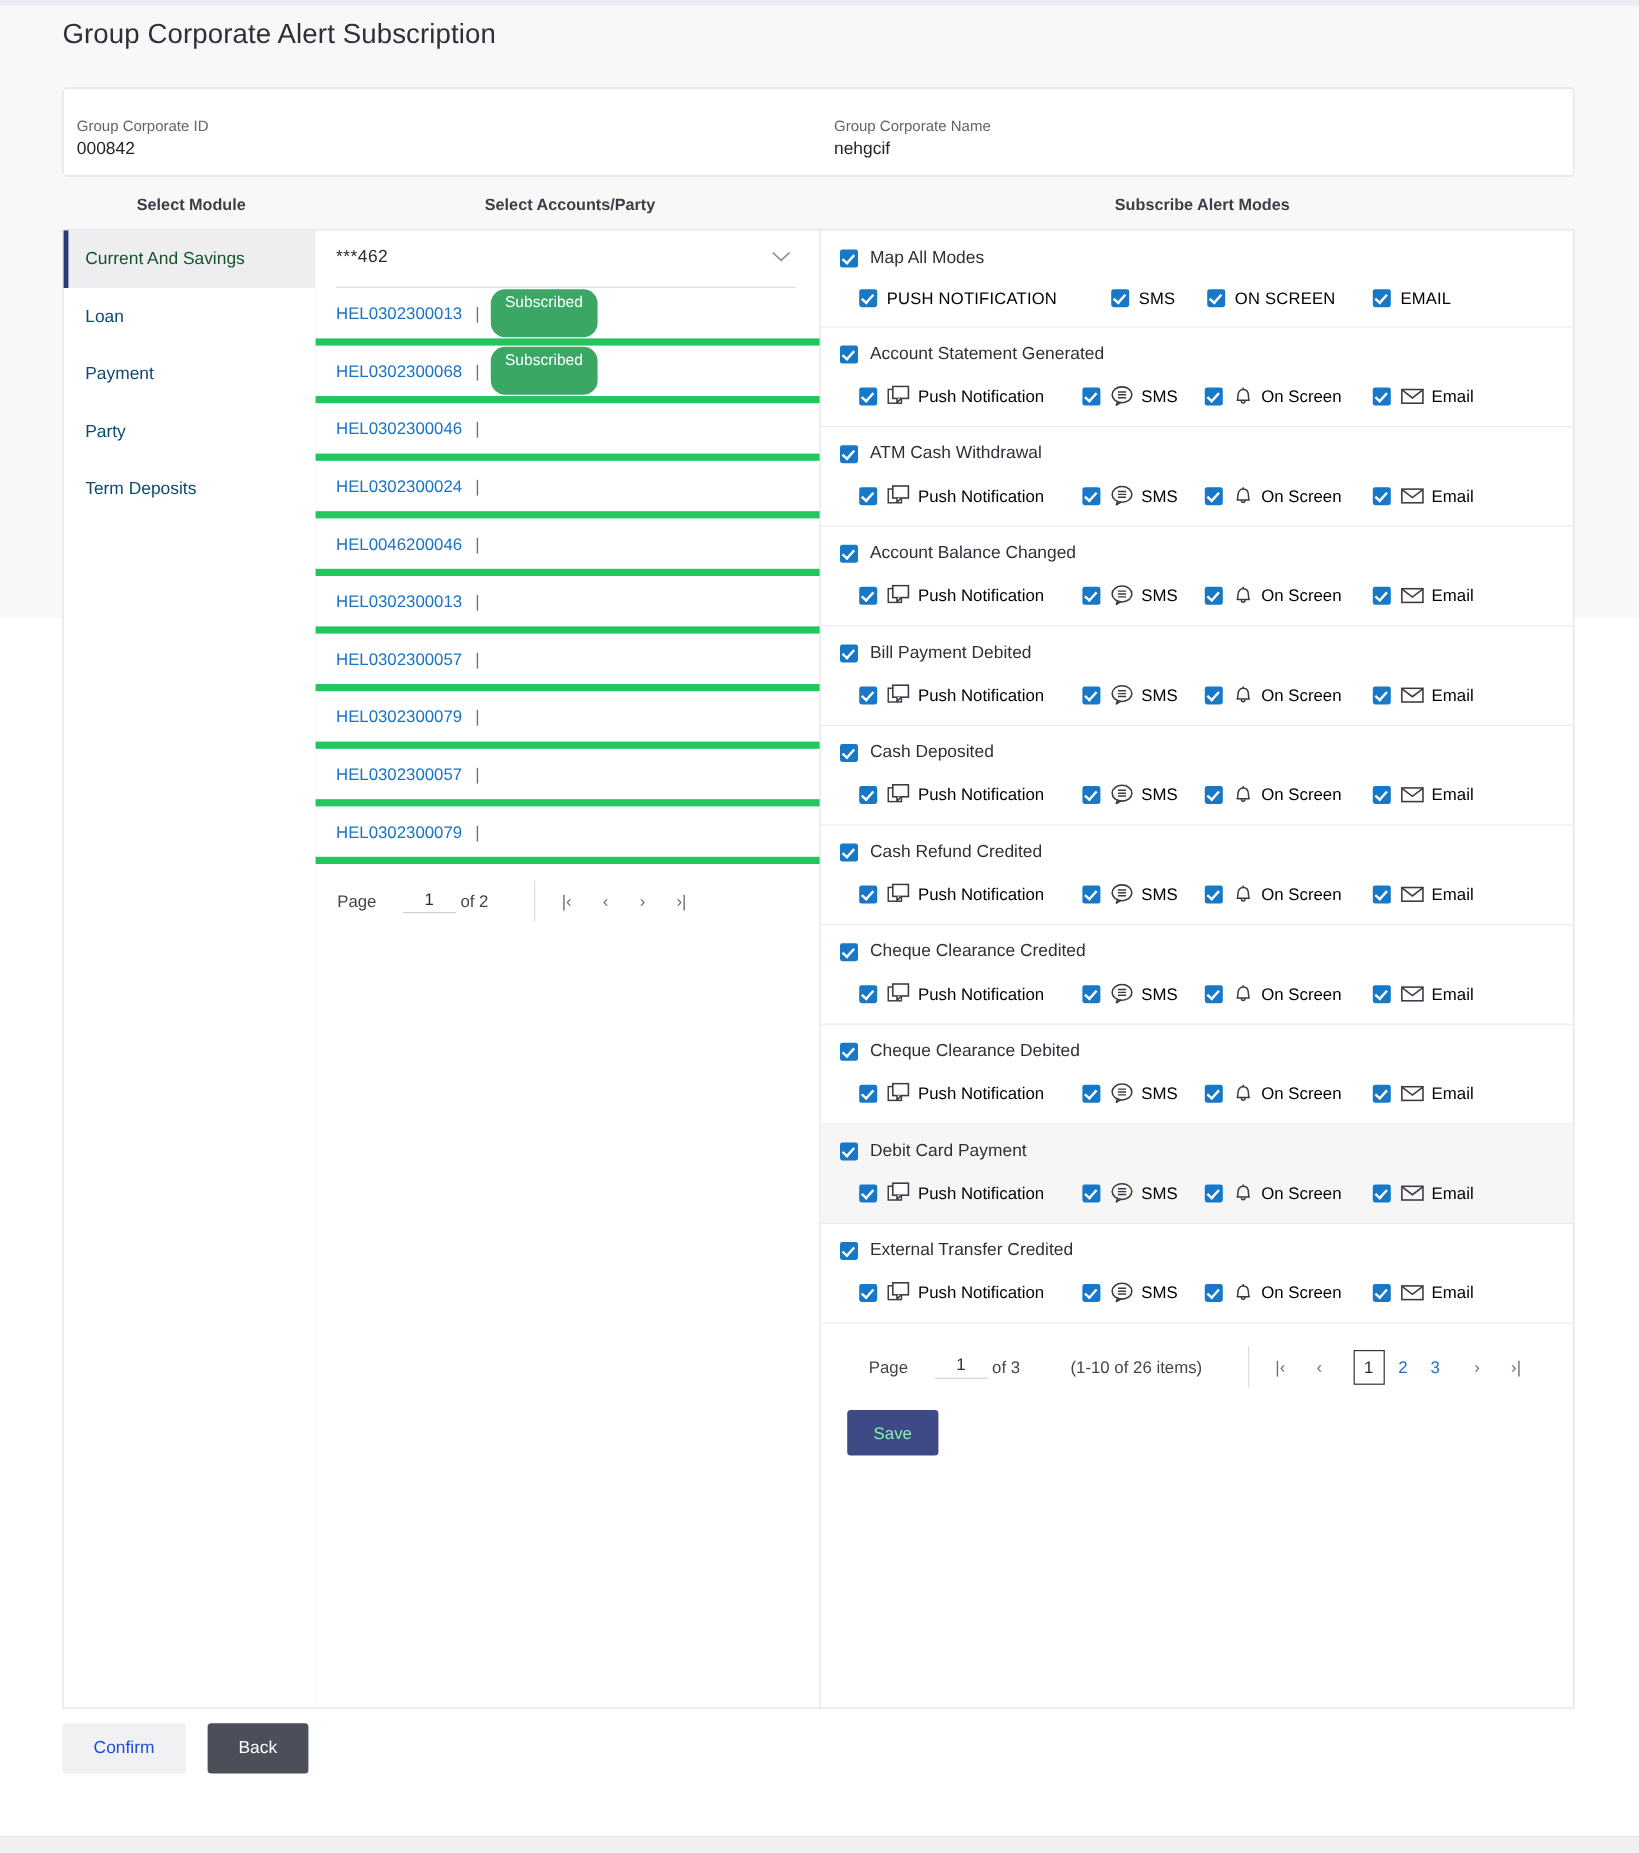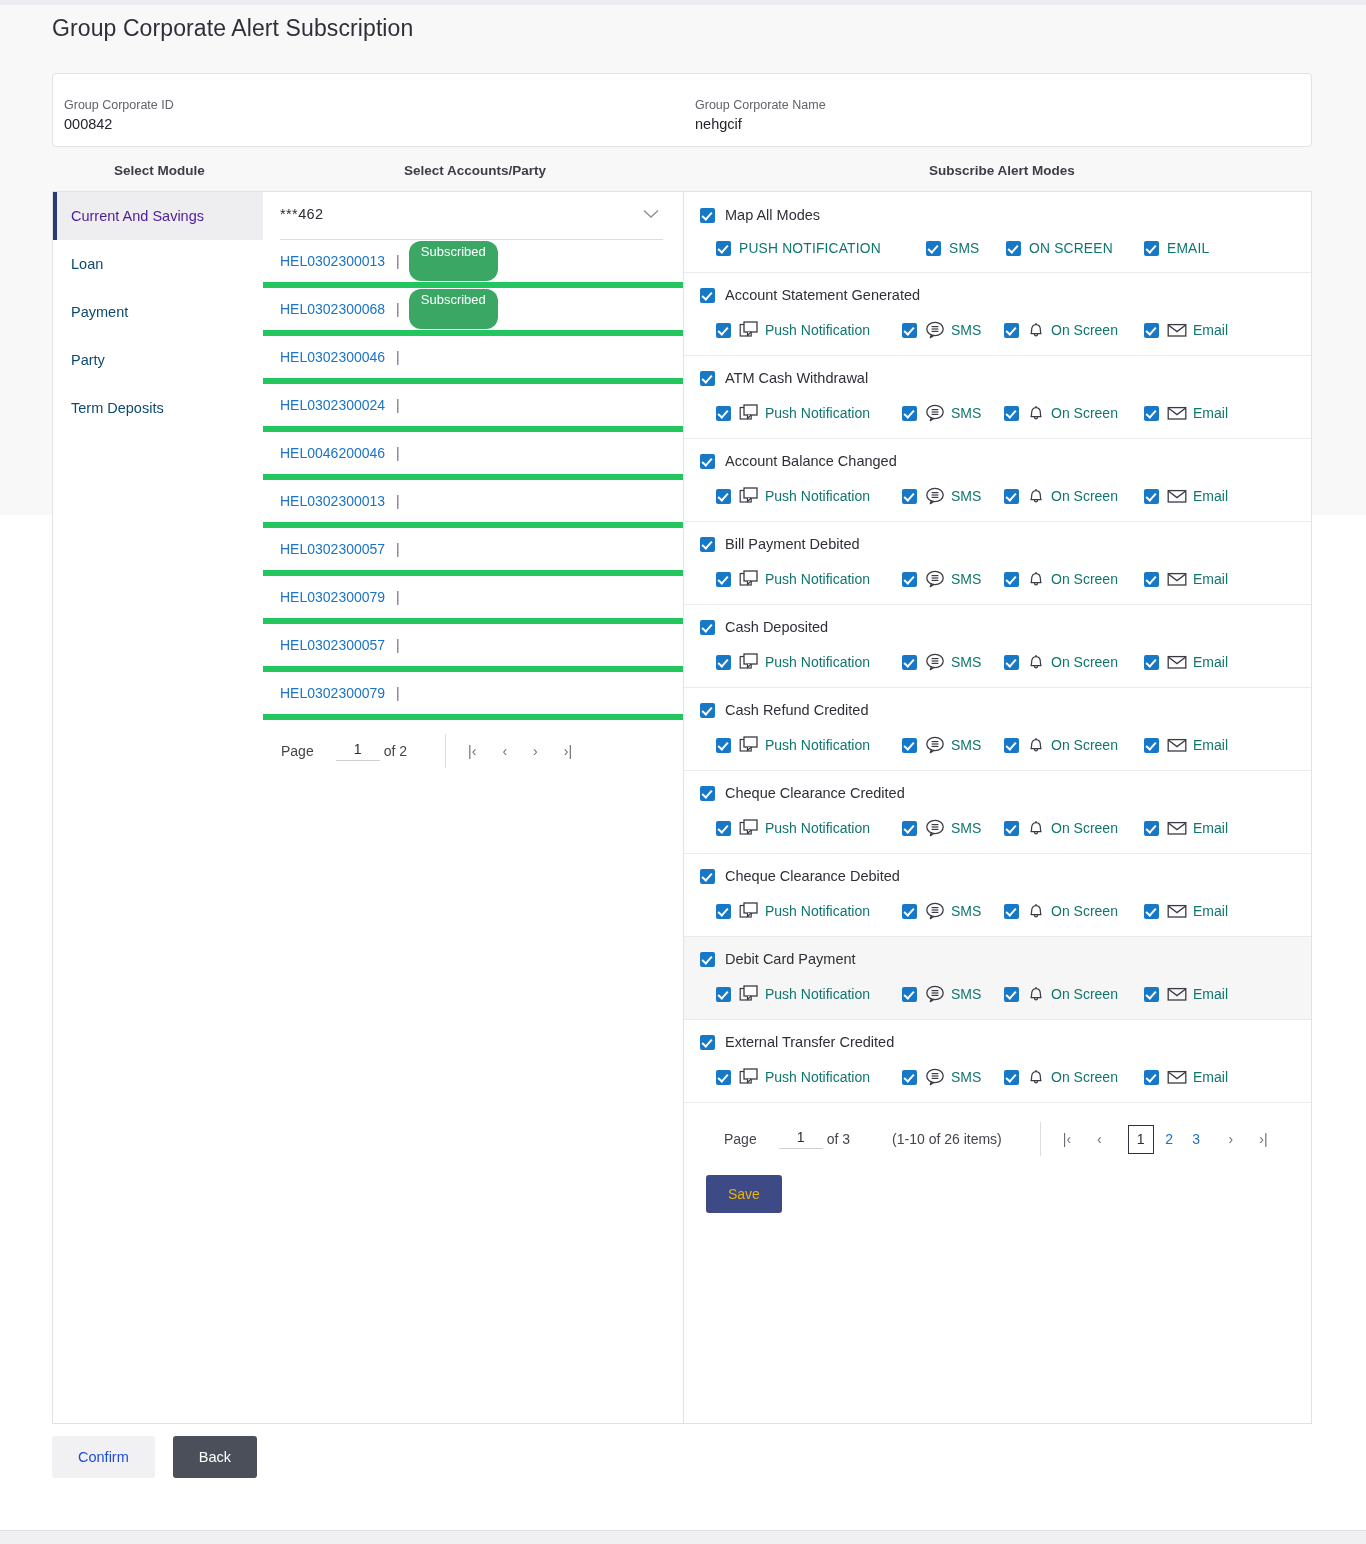--- a/index.html
+++ b/index.html
@@ -54,21 +54,21 @@
   }
   .panel-modules { left: 52px; width: 212px; height: 1233px; }
   .panel-accounts { left: 263px; width: 421px; height: 1233px; border-left: none; }
   .panel-modes { left: 684px; width: 628px; height: 1233px; border-left: none; }
 
   
   .mod-item {
     position: relative; height: 48px; line-height: 48px;
     padding-left: 18px; font-size: 14.5px; color: #0c4a6e; cursor: pointer;
   }
-  .mod-item.active { background: #eeeef1; color: #4c1d95; }
+  .mod-item.active { background: #eeeef1; color: #14532d; }
   .mod-item.active::before {
     content: ""; position: absolute; left: 0; top: 0; width: 4px; height: 48px;
     background: #2b3a76;
   }
 
   
   .acct-select-wrap { padding: 14px 20px 0 17px; }
   .acct-select {
     position: relative; height: 34px; border-bottom: 1px solid #dcdce1;
     display: flex; align-items: flex-start;
@@ -105,21 +105,21 @@
   }
   .pg-arrow:last-child { margin-right: 0; }
 
   
   .mode-block { border-bottom: 1px solid #ebebef; padding: 14px 0 16px 16px; }
   .mode-block.alt { background: #f6f6f7; }
   .mode-block.first { padding-top: 15px; }
   .mode-title { display: flex; align-items: center; font-size: 14.5px; color: #2f2f38; }
   .mode-title .cb { margin-right: 10px; }
   .mode-row { display: flex; align-items: center; margin-top: 18px; padding-left: 16px; }
-  .mode-opt { display: flex; align-items: center; font-size: 14px; color: #0f766e; }
+  .mode-opt { display: flex; align-items: center; font-size: 14px; color: #000000; }
   .mode-opt .cb { margin-right: 8px; }
   .mode-opt .ic { margin-right: 6px; display: flex; align-items: center; }
   .mode-opt.o1 { width: 186px; }
   .mode-opt.o2 { width: 102px; }
   .mode-opt.o3 { width: 140px; }
   .mode-opt.caps { font-size: 13.8px; letter-spacing: .2px; }
   .mode-opt.caps.o1 { width: 210px; }
   .mode-opt.caps.o2 { width: 80px; }
   .mode-opt.caps.o3 { width: 138px; }
 
@@ -140,21 +140,21 @@
   .items-count { margin-left: 42px; color: #44444d; }
   .num-btn {
     min-width: 13px; text-align: center; color: #1a73c4; font-size: 14px;
     margin-right: 14px; cursor: pointer;
   }
   .num-btn.current {
     color: #2c2c34; border: 1px solid #32323c; padding: 5px 8px 6px;
     margin-right: 9px;
   }
   .save-btn {
-    margin: 0 0 0 12px; background: #3e4a86; color: #eab308; border: none;
+    margin: 0 0 0 12px; background: #3e4a86; color: #86efac; border: none;
     font-size: 14px; padding: 11px 22px; border-radius: 3px; cursor: pointer;
     font-family: "Liberation Sans", sans-serif;
   }
 
   
   .footer-btns { position: absolute; top: 1431px; left: 52px; display: flex; }
   .btn-confirm {
     background: #f1f1f3; color: #1d4ed8; border: none; font-size: 14.5px;
     padding: 13px 26px; border-radius: 3px; cursor: default;
     font-family: "Liberation Sans", sans-serif;

